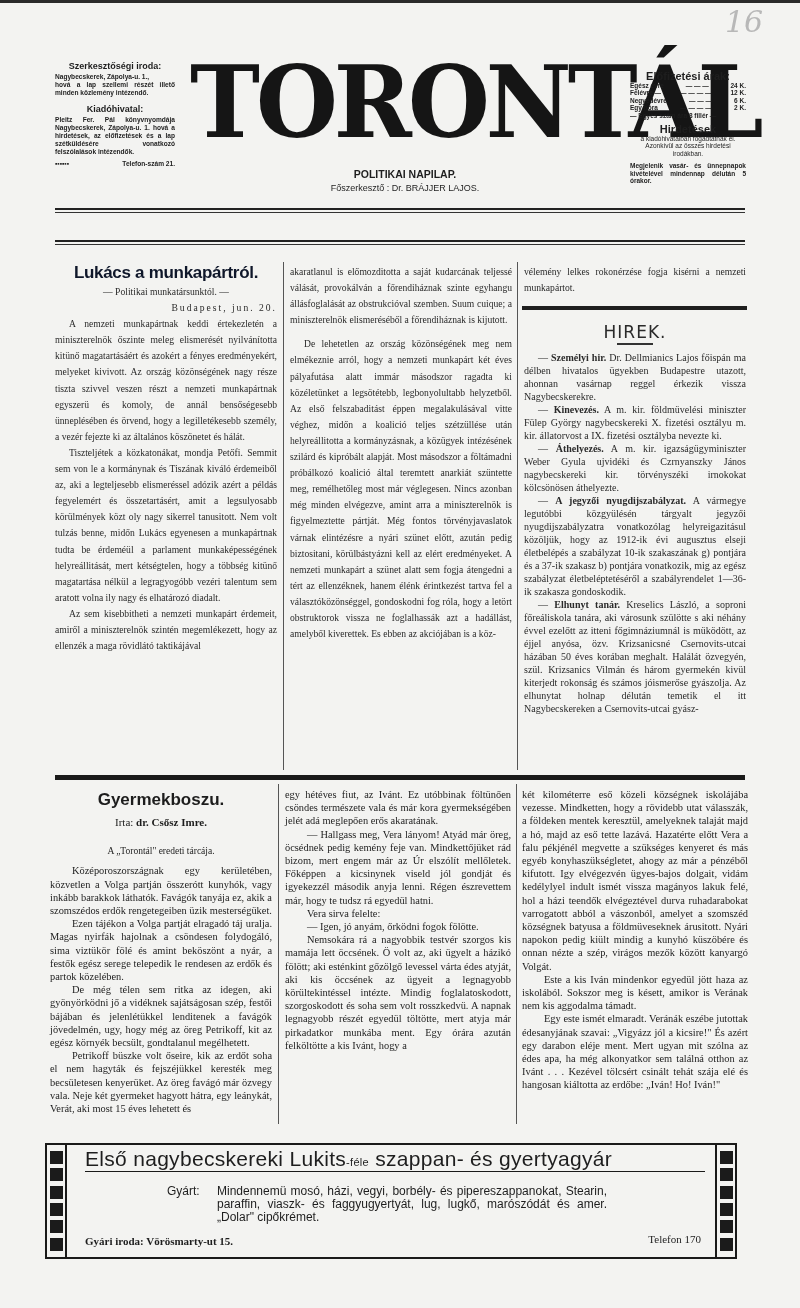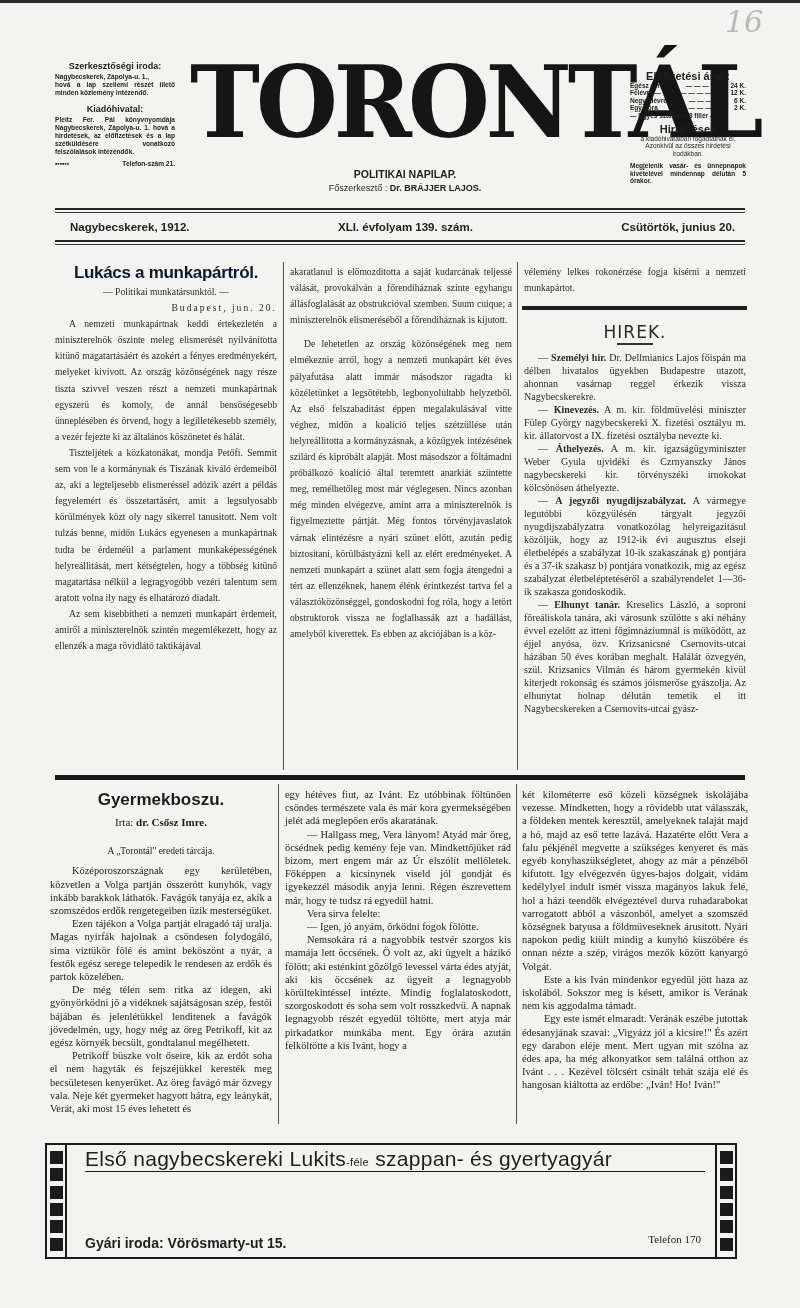--- a/index.html
+++ b/index.html
@@ -18,21 +18,21 @@
   .mh-left { position: absolute; left: 55px; top: 60px; width: 120px; font-family: "Liberation Sans", sans-serif; font-size: 6.6px; line-height: 8px; font-weight: bold; }
   .mh-left .head { text-align: center; font-size: 9px; line-height: 12px; margin-bottom: 1px; }
   .mh-left .txt { text-align: justify; font-weight: bold; }
   .mh-left .gap { height: 6px; }
   .mh-left .tel { display: flex; justify-content: space-between; margin-top: 4px; }
 
   .title { position: absolute; left: 190px; top: 52px; width: 420px; text-align: center;
     font-family: "DejaVu Serif", serif; font-weight: bold; font-size: 94px; letter-spacing: -4px; line-height: 100px; color: #151515; transform: scaleY(1.05); }
   .subtitle { position: absolute; left: 300px; top: 168px; width: 210px; text-align: center; font-family: "Liberation Sans", sans-serif; font-weight: bold; font-size: 10.5px; }
   .editor { position: absolute; left: 300px; top: 183px; width: 210px; text-align: center; font-family: "Liberation Sans", sans-serif; font-size: 9px; }
-  .editor b { font-weight: bold; }
+  .editor b { font-weight: normal; }
 
   .mh-right { position: absolute; left: 630px; top: 70px; width: 116px; font-family: "Liberation Sans", sans-serif; font-size: 6.5px; line-height: 7.4px; font-weight: bold; }
   .mh-right .head { text-align: center; font-size: 11px; line-height: 12px; }
   .price-row { display: flex; justify-content: space-between; }
   .mh-right .center { text-align: center; font-weight: normal; }
   .mh-right .just { text-align: justify; }
 
   
   .rule-double { position: absolute; left: 55px; width: 690px; height: 5px; border-top: 2px solid #222; border-bottom: 1.5px solid #333; box-sizing: border-box; }
   .dateline { position: absolute; left: 70px; top: 221px; width: 665px; display: flex; justify-content: space-between; font-family: "Liberation Sans", sans-serif; font-weight: bold; font-size: 11.5px; }
@@ -64,21 +64,21 @@
   .ad { position: absolute; left: 45px; top: 1143px; width: 692px; height: 112px; border-top: 2px solid #1a1a1a; border-bottom: 2px solid #1a1a1a; }
   .ad-strip { position: absolute; top: 0; width: 22px; height: 112px; border-left: 2px solid #1a1a1a; border-right: 2px solid #1a1a1a; box-sizing: border-box; display: flex; flex-direction: column; justify-content: space-around; align-items: center; padding: 4px 0; }
   .ad-strip span { display: block; width: 13px; height: 13px; background: #1b1b1b; }
   .ad-strip.left { left: 0; }
   .ad-strip.right { right: 0; }
   .ad-head { position: absolute; left: 40px; top: 2px; width: 620px; font-family: "Liberation Sans", sans-serif; font-size: 21px; letter-spacing: 0.3px; border-bottom: 1.5px solid #1a1a1a; padding-bottom: 0; white-space: nowrap; }
   .ad-head .small { font-size: 11px; }
   .ad-body { position: absolute; left: 122px; top: 40px; width: 500px; font-family: "Liberation Sans", sans-serif; font-size: 12px; line-height: 13px; display: flex; }
   .ad-body .lbl { width: 50px; }
   .ad-body .txt { width: 390px; text-align: justify; }
-  .ad-office { position: absolute; left: 40px; top: 90px; font-family: Liberation Sans, sans-serif; font-weight: bold; font-size: 14px; }
+  .ad-office { position: absolute; left: 40px; top: 90px; font-family: Liberation Serif, serif; font-weight: bold; font-size: 11px; }
   .ad-tel { position: absolute; right: 36px; top: 88px; font-family: "Liberation Serif", serif; font-size: 11px; }
 </style>
 </head>
 <body>
 
 <div class="page">
   <div class="top-border"></div>
   <div class="handwritten">16</div>
 
   <div class="mh-left">
@@ -123,25 +123,20 @@
         <span>— — — —</span>
         <span>2 K.</span>
       </div>
     <div>— Egyes szám ára 8 fillér —</div>
     <div class="head" style="margin-top:4px">Hirdetések</div>
     <div class="center">a kiadóhivatalban fogadtatnak el. Azonkívül az összes hirdetési irodákban.</div>
     <div class="just" style="margin-top:5px">Megjelenik vasár- és ünnepnapok kivételével mindennap délután 5 órakor.</div>
   </div>
 
   <div class="rule-double" style="top:208px"></div>
-  <div class="dateline">
-    <span>Nagybecskerek, 1912.</span>
-    <span>XLI. évfolyam 139. szám.</span>
-    <span>Csütörtök, junius 20.</span>
-  </div>
   <div class="rule-double" style="top:240px"></div>
 
   <div class="col" style="left:55px; top:262px; width:222px;">
     <div class="art-title">Lukács a munkapártról.</div>
     <div class="art-sub">— Politikai munkatársunktól. —</div>
     <div class="dateline-art">Budapest, jun. 20.</div>
     <p>A nemzeti munkapártnak keddi értekezletén a miniszterelnök őszinte meleg elismerését nyilvánította kitünő magatartásáért és azokért a fényes eredményekért, melyeket kivivott. Az ország közönségének nagy része tiszta szivvel veszen részt a nemzeti munkapártnak egyszerü és komoly, de annál bensőségesebb ünneplésében és örvend, hogy a legilletékesebb személy, a vezér fejezte ki az általános köszönetet és hálát.</p>
     <p>Tiszteljétek a közkatonákat, mondja Petőfi. Semmit sem von le a kormánynak és Tiszának kiváló érdemeiből az, aki a legteljesebb elismeréssel adózik azért a példás fegyelemért és összetartásért, amit a legsulyosabb körülmények közt oly nagy sikerrel tanusitott. Nem volt tulzás benne, midőn Lukács egyenesen a munkapártnak tudta be érdeméül a parlament munkaképességének helyreállitását, mert kétségtelen, hogy a többség kitünő magatartása nélkül a legragyogóbb vezéri talentum sem aratott volna ily nagy és elhatározó diadalt.</p>
     <p>Az sem kisebbitheti a nemzeti munkapárt érdemeit, amiről a miniszterelnök szintén megemlékezett, hogy az ellenzék a maga rövidlátó taktikájával</p>
   </div>
@@ -203,20 +198,24 @@
         <span></span>
         <span></span>
         <span></span>
         <span></span>
         <span></span>
     </div>
     <div class="ad-head">
       <span>Első nagybecskereki Lukits</span><span class="small">-féle</span>
       <span>szappan- és gyertyagyár</span>
     </div>
+    <div class="ad-body">
+      <div class="lbl">Gyárt:</div>
+      <div class="txt">Mindennemü mosó, házi, vegyi, borbély- és pipereszappanokat, Stearin, paraffin, viaszk- és faggyugyertyát, lug, lugkő, marószódát és amer. „Dolar" cipőkrémet.</div>
+    </div>
     <div class="ad-office">Gyári iroda: Vörösmarty-ut 15.</div>
     <div class="ad-tel">Telefon 170</div>
     <div class="ad-strip right">
       <span></span>
         <span></span>
         <span></span>
         <span></span>
         <span></span>
         <span></span>
     </div>

